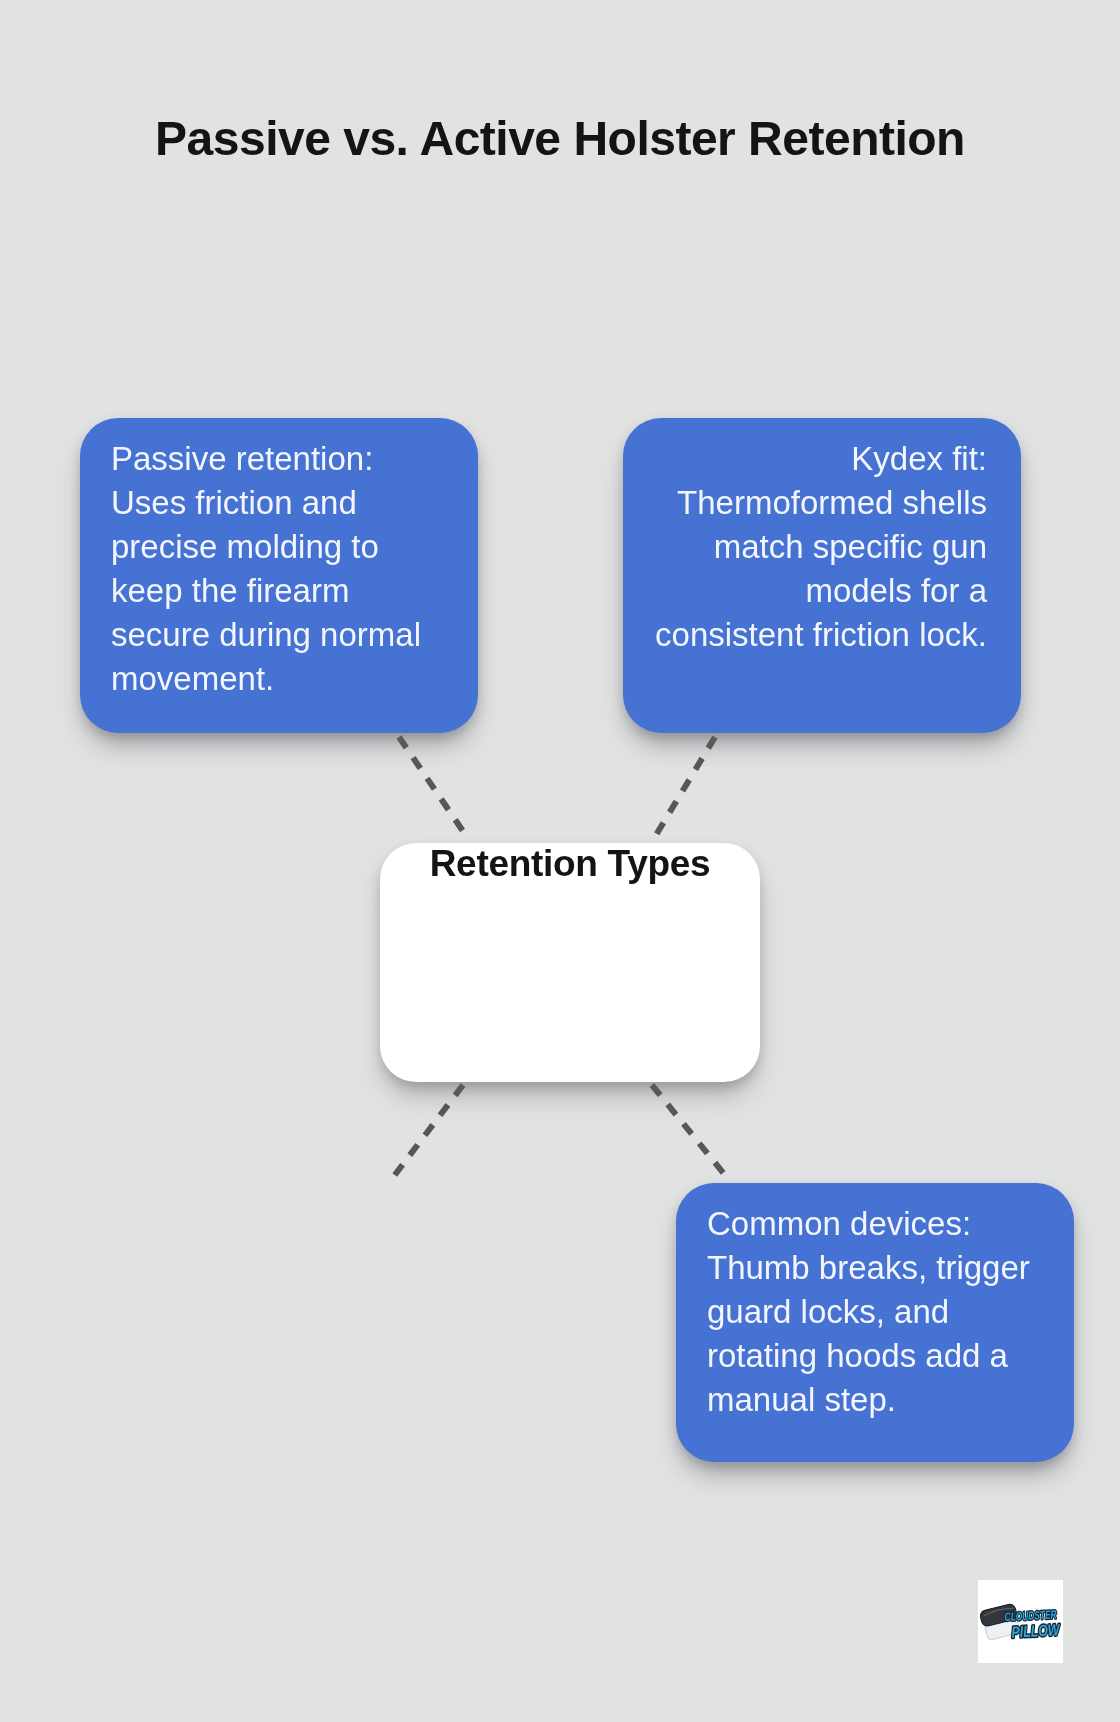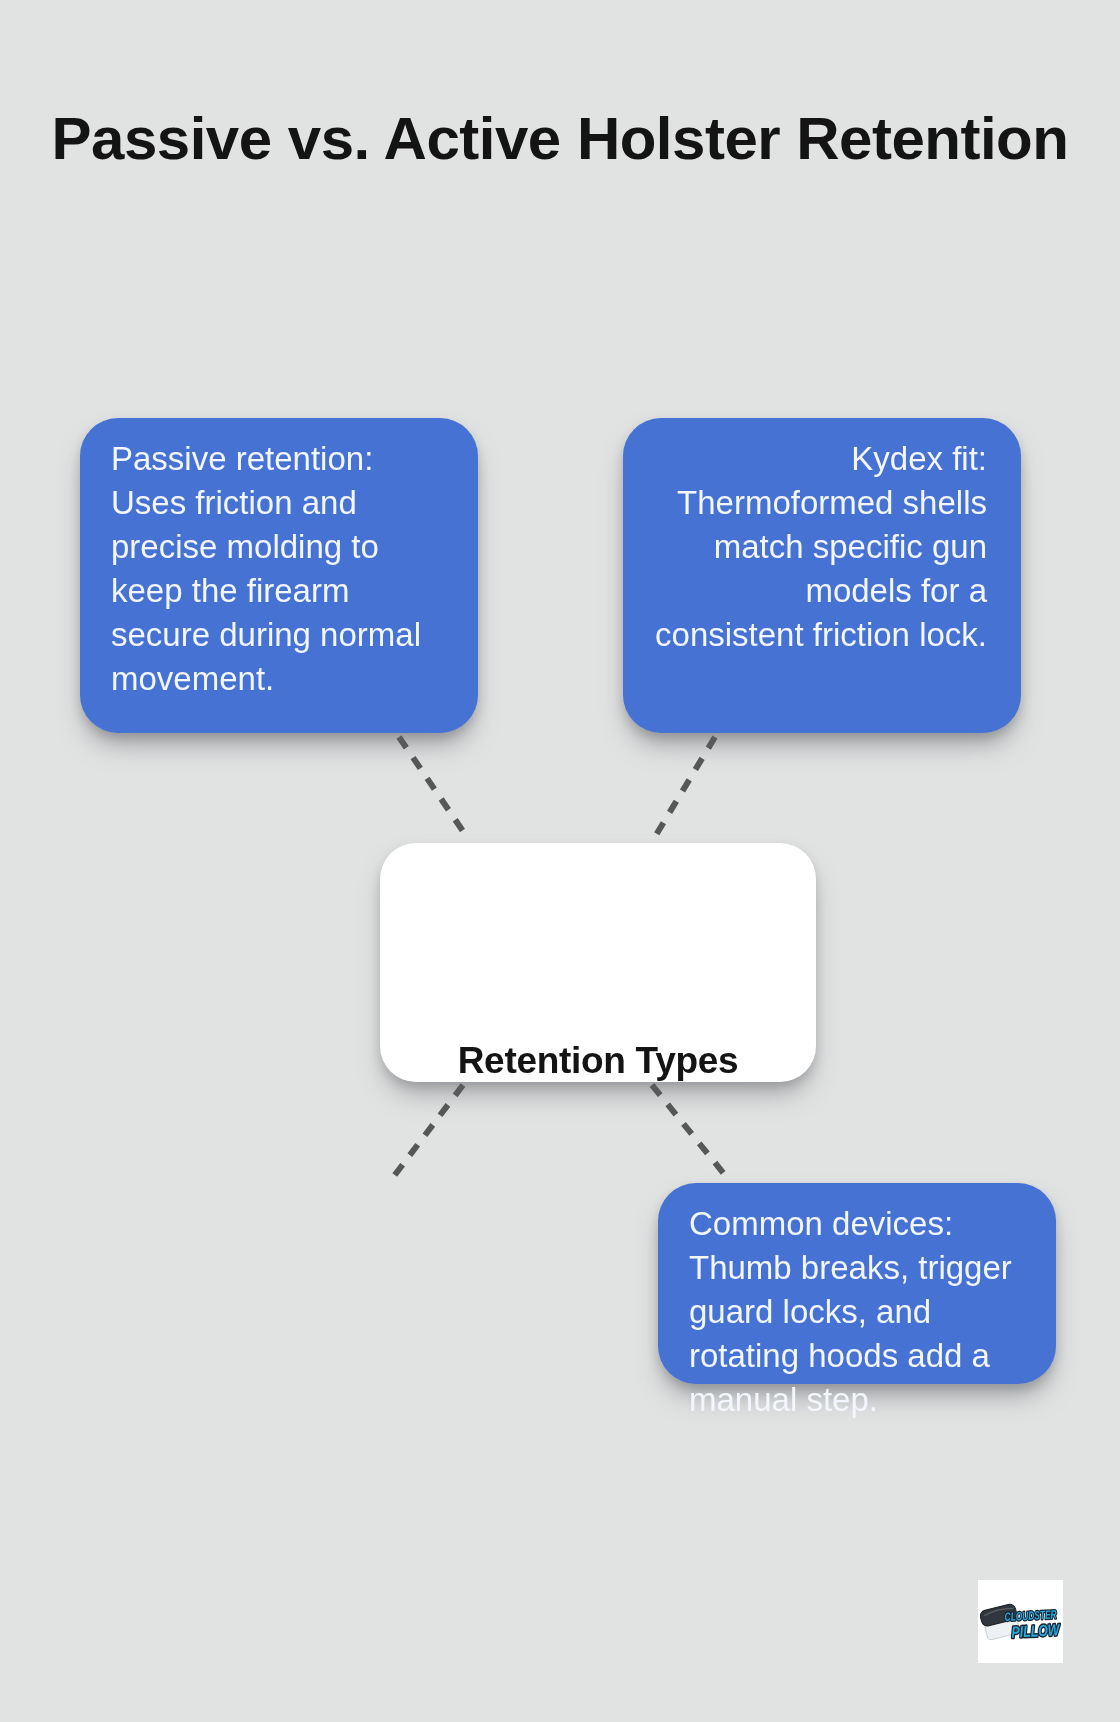--- a/index.html
+++ b/index.html
@@ -20,21 +20,21 @@
     background:var(--bg);
     overflow:hidden;
   }
   .title{
     position:absolute;
     top:96px;
     left:40px;
     right:40px;
     margin:0;
     text-align:center;
-    font-size:60px;
+    font-size:48px;
     line-height:85px;
     font-weight:bold;
     letter-spacing:-0.5px;
     color:var(--ink);
   }
   .connectors{
     position:absolute;
     left:0; top:0;
     width:1120px;
     height:1722px;
@@ -50,30 +50,30 @@
     line-height:44px;
   }
   .node p{
     margin:0;
     padding:19px 0 0 31px;
     width:364px; 
   }
   .node-tl{left:80px;  top:418px;  height:315px;}
   .node-tr{left:623px; top:418px;  height:315px;text-align:right;}
   .node-bl{left:80px;  top:1183px; height:279px;}
-  .node-br{left:658px; top:1183px; height:201px;}
+  .node-br{left:676px; top:1183px; height:279px;}
   .center-node{
     position:absolute;
     left:380px; top:843px;
-    width:436px; height:239px;
+    width:380px; height:239px;
     background:var(--center-bg);
     border-radius:36px;
     box-shadow:0 16px 26px -6px rgba(95,99,104,0.5), 0 5px 10px rgba(95,99,104,0.22);
     display:flex;
-    align-items:flex-end;
+    align-items:flex-start;
     justify-content:center;
     color:var(--ink);
     font-weight:bold;
     font-size:37px;
     letter-spacing:-0.3px;
   }
   .logo-box{
     position:absolute;
     left:978px; top:1580px;
     width:85px; height:83px;

